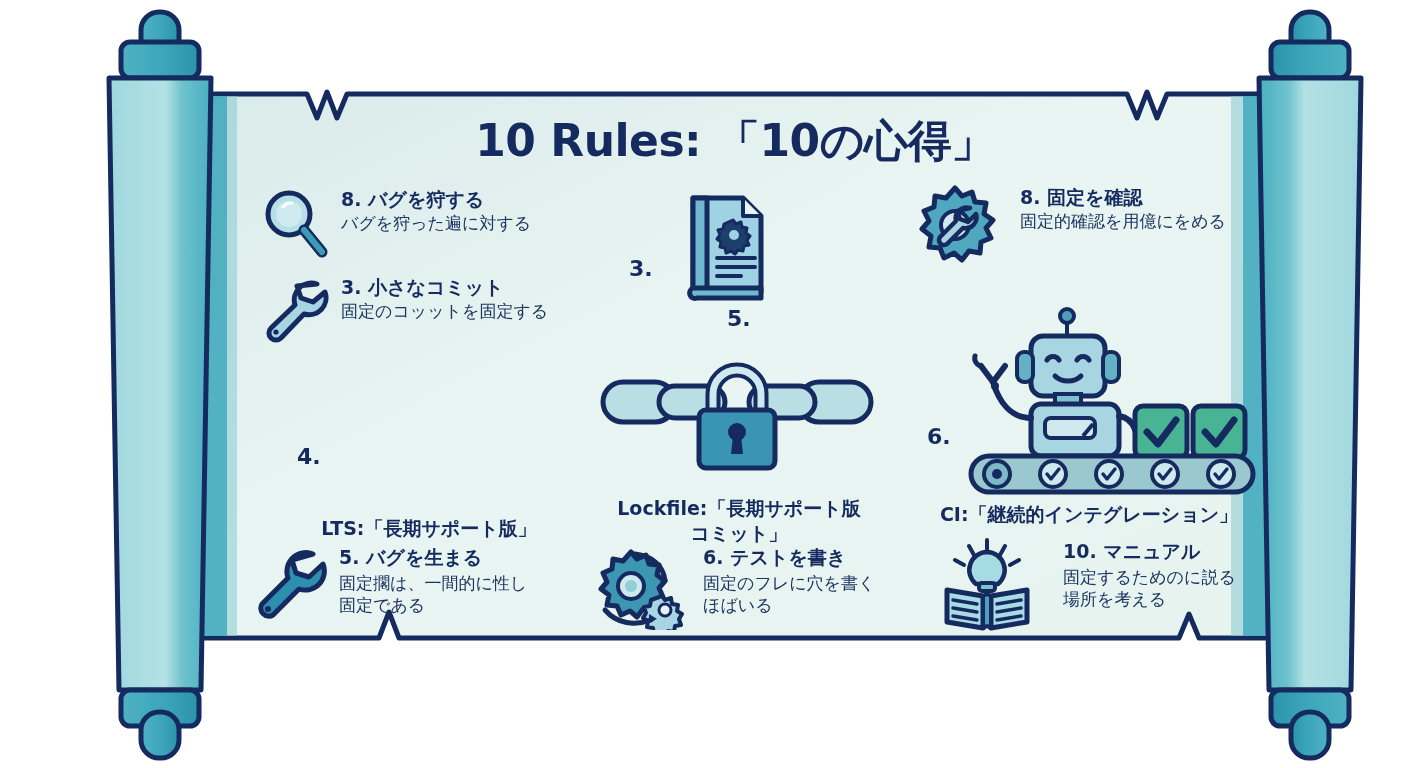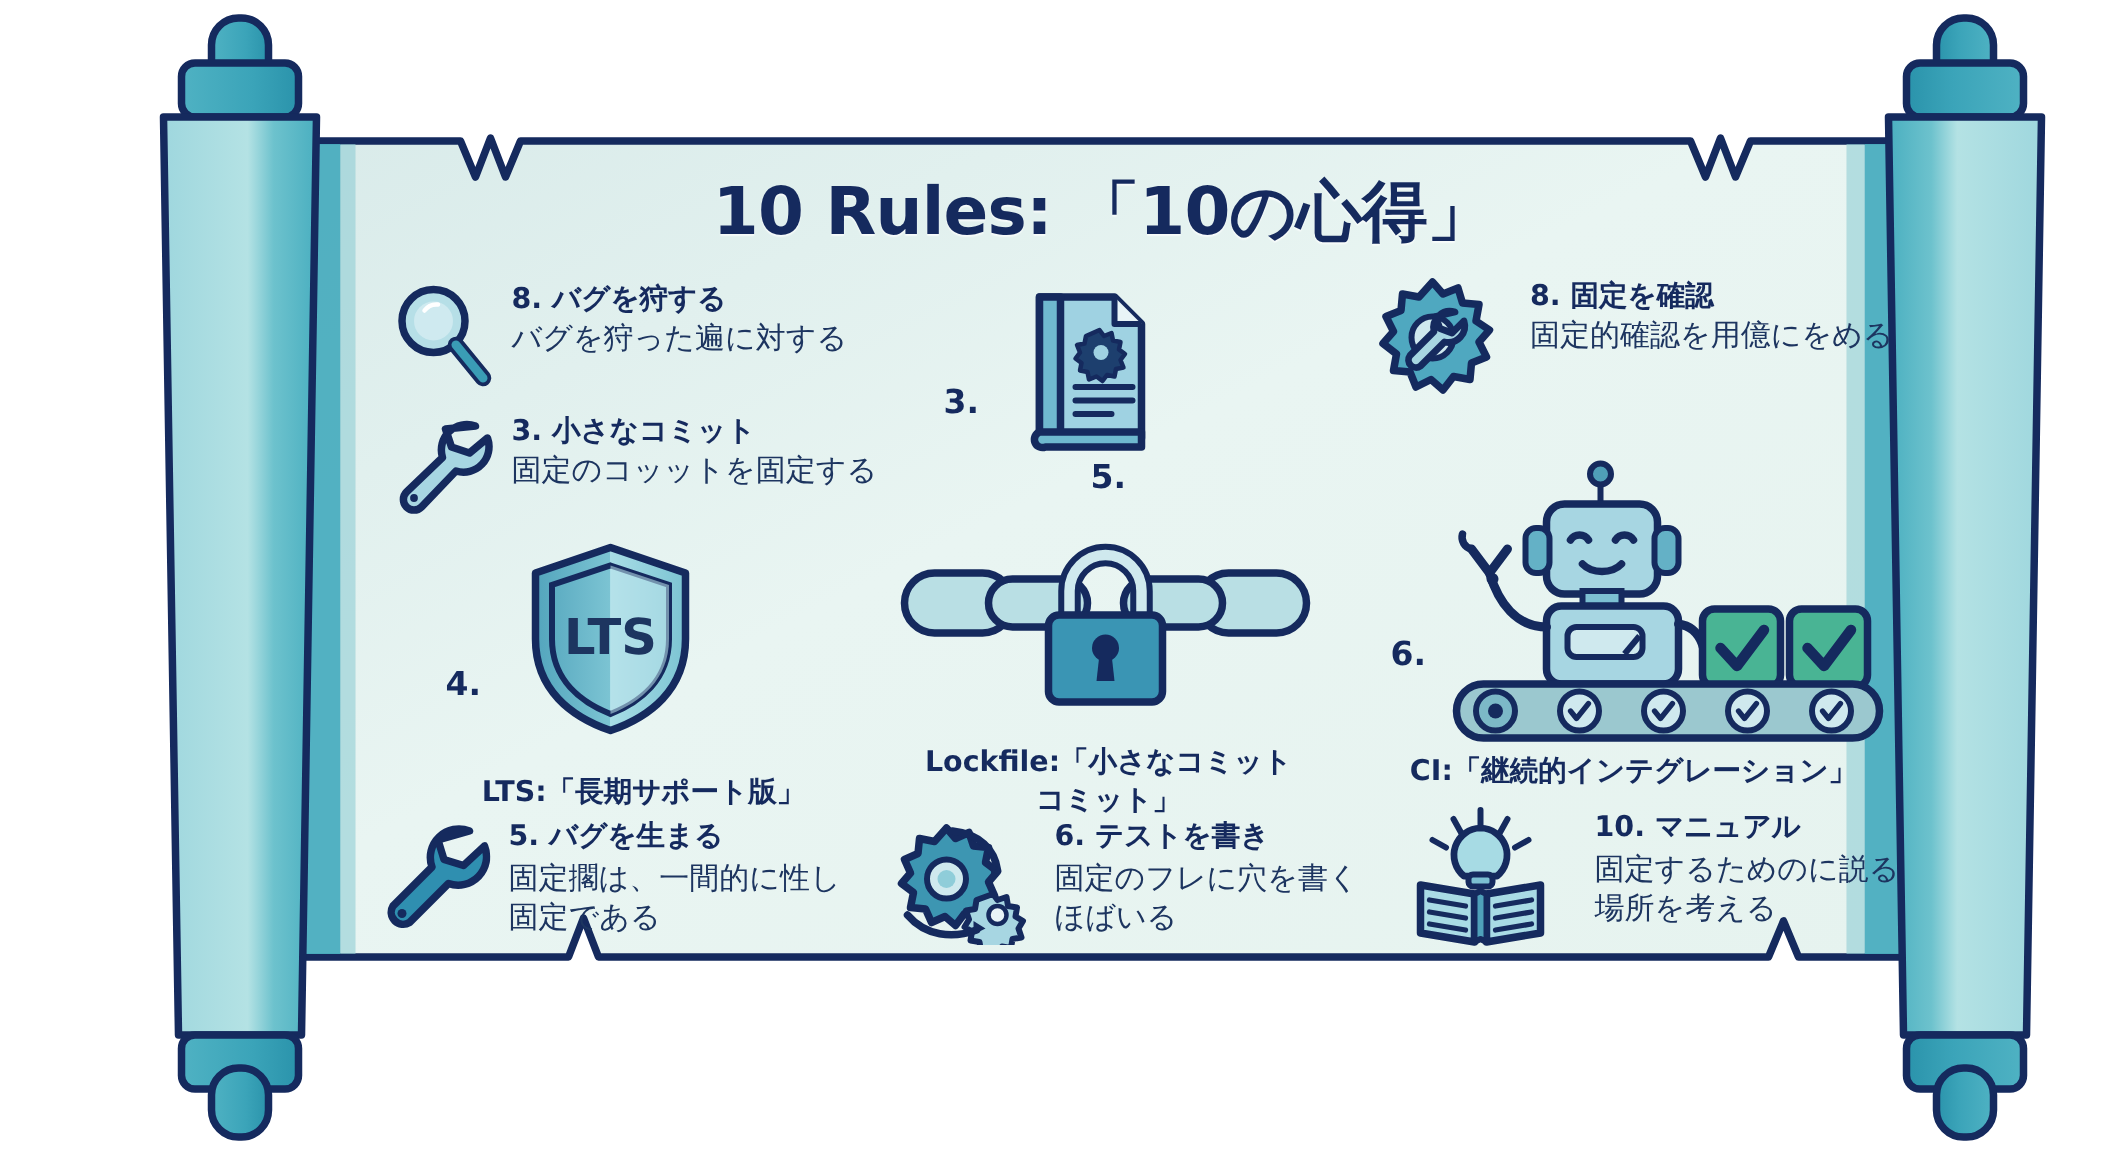--- a/index.html
+++ b/index.html
@@ -79,21 +79,21 @@
   }
   .item .txt { padding-top: 2px; }
   .item .head {
     font-size: 19px;
     font-weight: bold;
     color: #152a5e;
     line-height: 1.25;
     white-space: nowrap;
   }
   .item .sub {
-    font-size: 20px;
+    font-size: 17px;
     color: #1d3560;
     line-height: 1.3;
     margin-top: 2px;
     white-space: nowrap;
   }
 
   
   .figure {
     position: absolute;
   }
@@ -246,36 +246,20 @@
           <path d="M12 96 L80 96 L80 106 L16 106 a5 5 0 0 1 -4 -10 Z" fill="#6fb9cf" stroke="#152a5e" stroke-width="5" stroke-linejoin="round"></path>
           <path d="M52 28 l3 4 l5 -2 l1 5 l5 1 l-1 5 l4 3 l-3 4 l2 5 l-5 1 l-1 5 l-5 -1 l-3 4 l-4 -3 l-5 2 l-1 -5 l-5 -1 l1 -5 l-4 -3 l3 -4 l-2 -5 l5 -1 l1 -5 Z" fill="#1d3f6e" stroke="#152a5e" stroke-width="3" stroke-linejoin="round"></path>
           <circle cx="53" cy="43" r="5" fill="#9fd2e2"></circle>
           <path d="M36 66 L74 66 M36 75 L74 75 M36 84 L60 84" stroke="#152a5e" stroke-width="4" stroke-linecap="round"></path>
         </svg>
       </span>
     </div>
 
     <div class="figure" style="left:80px; top:300px; width:300px; height:200px;">
       <span class="num" style="left:18px; top:88px;">4.</span>
-      <span class="art" style="left:68px; top:4px;">
-        <svg width="120" height="132" viewBox="0 0 120 132">
-          <defs>
-            <linearGradient id="shGrad" x1="0" y1="0" x2="1" y2="0">
-              <stop offset="0%" stop-color="#53a5bd"></stop>
-              <stop offset="50%" stop-color="#7cc4d3"></stop>
-              <stop offset="50%" stop-color="#a8dde6"></stop>
-              <stop offset="100%" stop-color="#7cc4d3"></stop>
-            </linearGradient>
-          </defs>
-          <path d="M60 5 L110 22 L110 66 C110 100 86 118 60 127 C34 118 10 100 10 66 L10 22 Z" fill="url(#shGrad)" stroke="#152a5e" stroke-width="5" stroke-linejoin="round"></path>
-          <path d="M60 17 L99 30 L99 66 C99 93 80 108 60 116 C40 108 21 93 21 66 L21 30 Z" fill="none" stroke="#152a5e" stroke-width="4"></path>
-          <path d="M60 17 L99 30 L99 66 C99 93 80 108 60 116 Z" fill="#bfe6ec" opacity="0.55"></path>
-          <text x="60" y="76" font-family="DejaVu Sans, Liberation Sans, sans-serif" font-size="33" font-weight="bold" fill="#1d3560" text-anchor="middle">LTS</text>
-        </svg>
-      </span>
       <span class="cap" style="left:-10px; top:160px; width:320px;">LTS:「長期サポート版」</span>
     </div>
 
     <div class="figure" style="left:370px; top:250px; width:340px; height:230px;">
       <span class="num" style="left:158px; top:0px;">5.</span>
       <span class="art" style="left:28px; top:38px;">
         <svg width="280" height="130" viewBox="0 0 280 130">
 
           <rect x="6" y="38" width="72" height="40" rx="20" fill="#b9dfe4" stroke="#152a5e" stroke-width="5"></rect>
           <rect x="62" y="42" width="66" height="32" rx="16" fill="#b9dfe4" stroke="#152a5e" stroke-width="5"></rect>
@@ -285,21 +269,21 @@
 
           <path d="M116 74 L116 50 a24 24 0 0 1 48 0 L164 74" fill="none" stroke="#152a5e" stroke-width="15" stroke-linecap="round"></path>
           <path d="M116 74 L116 50 a24 24 0 0 1 48 0 L164 74" fill="none" stroke="#cfe9ee" stroke-width="7" stroke-linecap="round"></path>
 
           <rect x="102" y="66" width="76" height="58" rx="7" fill="#3a95b4" stroke="#152a5e" stroke-width="5"></rect>
           <circle cx="140" cy="88" r="9" fill="#152a5e"></circle>
           <path d="M136 92 L144 92 L146 110 L134 110 Z" fill="#152a5e"></path>
         </svg>
       </span>
       <span class="cap" style="left:0px; top:190px; width:340px;">
-        <span>Lockfile:「小さなコミット</span><br>
+        <span>Lockfile:「長期サポート版</span><br>
         <span>コミット」</span>
       </span>
     </div>
 
     <div class="figure" style="left:720px; top:250px; width:350px; height:220px;">
       <span class="num" style="left:8px; top:118px;">6.</span>
       <span class="art" style="left:40px; top:0px;">
         <svg width="300" height="190" viewBox="0 0 300 190">
 
           <circle cx="108" cy="10" r="7" fill="#4f9fb8" stroke="#152a5e" stroke-width="4"></circle>

